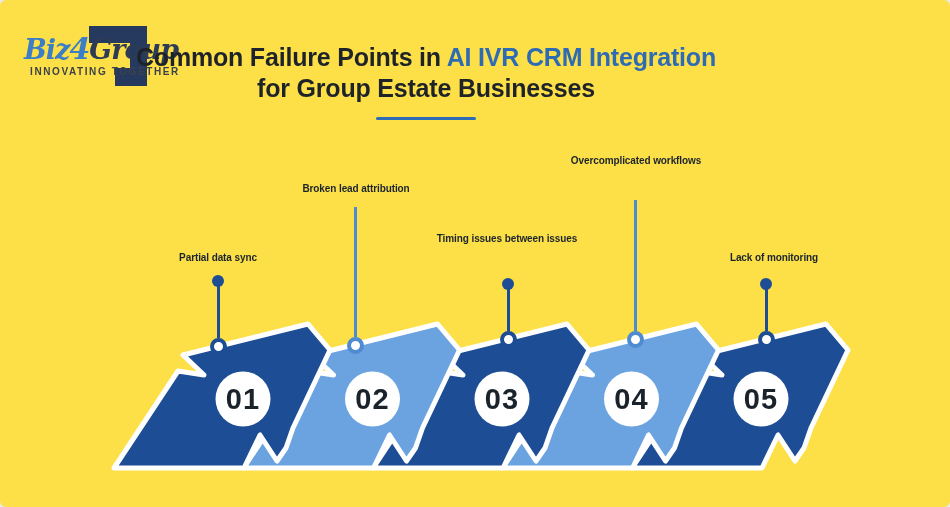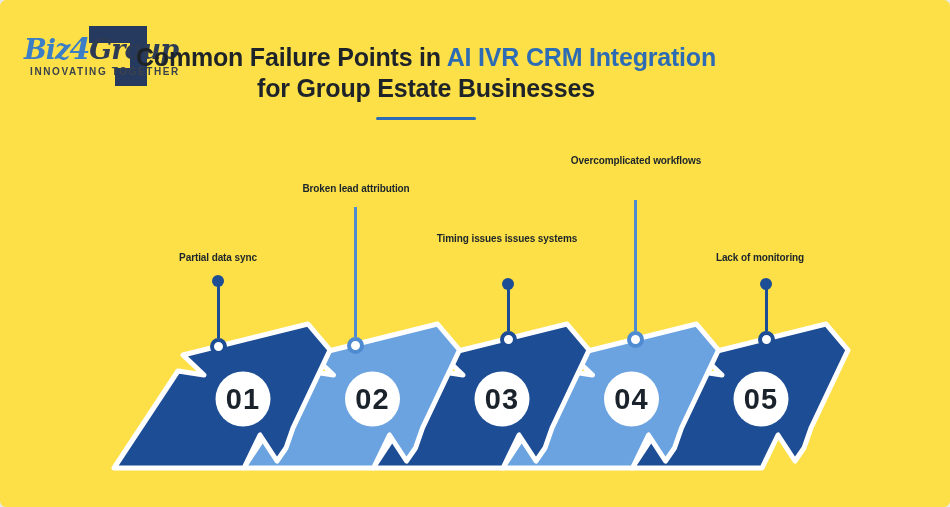--- a/index.html
+++ b/index.html
@@ -90,23 +90,23 @@
   </div>
 
   <div class="title">
     <div class="t-line1"><span>Common Failure Points in </span><span class="t-blue">AI IVR CRM Integration</span></div>
     <div class="t-line2">for Group Estate Businesses</div>
     <div class="t-underline"></div>
   </div>
 
   <div class="step-label" style="left:236px;top:178px;width:240px;">Broken lead attribution</div>
   <div class="step-label" style="left:98px;top:247px;width:240px;">Partial data sync</div>
-  <div class="step-label" style="left:412px;top:228px;width:190px;">Timing issues issues systems</div>
+  <div class="step-label" style="left:412px;top:228px;width:190px;">Timing issues between issues</div>
   <div class="step-label" style="left:561px;top:150px;width:150px;">Overcomplicated workflows</div>
-  <div class="step-label" style="left:640px;top:247px;width:240px;">Lack of monitoring</div>
+  <div class="step-label" style="left:654px;top:247px;width:240px;">Lack of monitoring</div>
 
   <div class="conn-dot c-dark" style="left:212px;top:275px;"></div>
   <div class="conn-line c-dark" style="left:216.5px;top:281px;height:57px;"></div>
   <div class="conn-line c-light" style="left:353.5px;top:207px;height:130px;"></div>
   <div class="conn-dot c-dark" style="left:502px;top:278px;"></div>
   <div class="conn-line c-dark" style="left:506.5px;top:284px;height:47px;"></div>
   <div class="conn-line c-light" style="left:633.5px;top:200px;height:131px;"></div>
   <div class="conn-dot c-dark" style="left:760px;top:278px;"></div>
   <div class="conn-line c-dark" style="left:764.5px;top:284px;height:47px;"></div>
 

